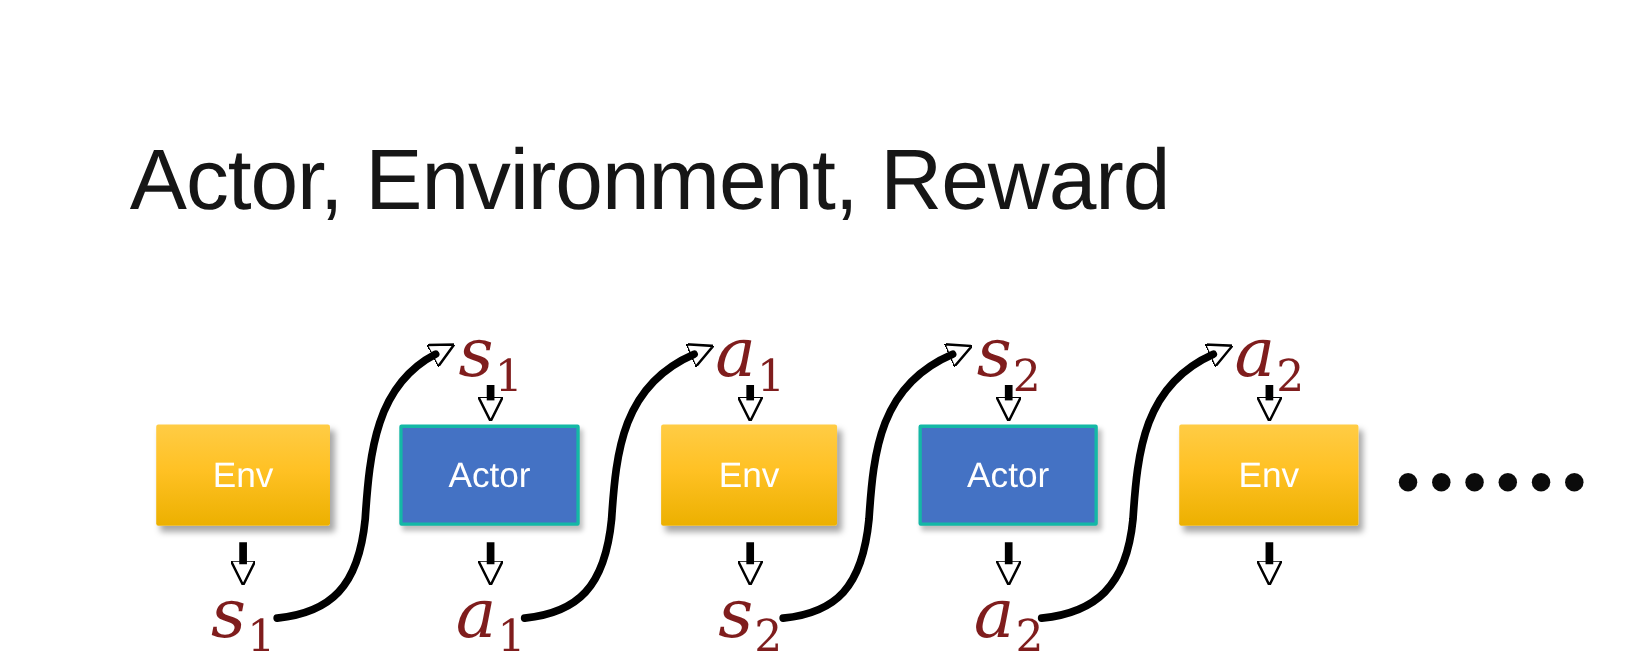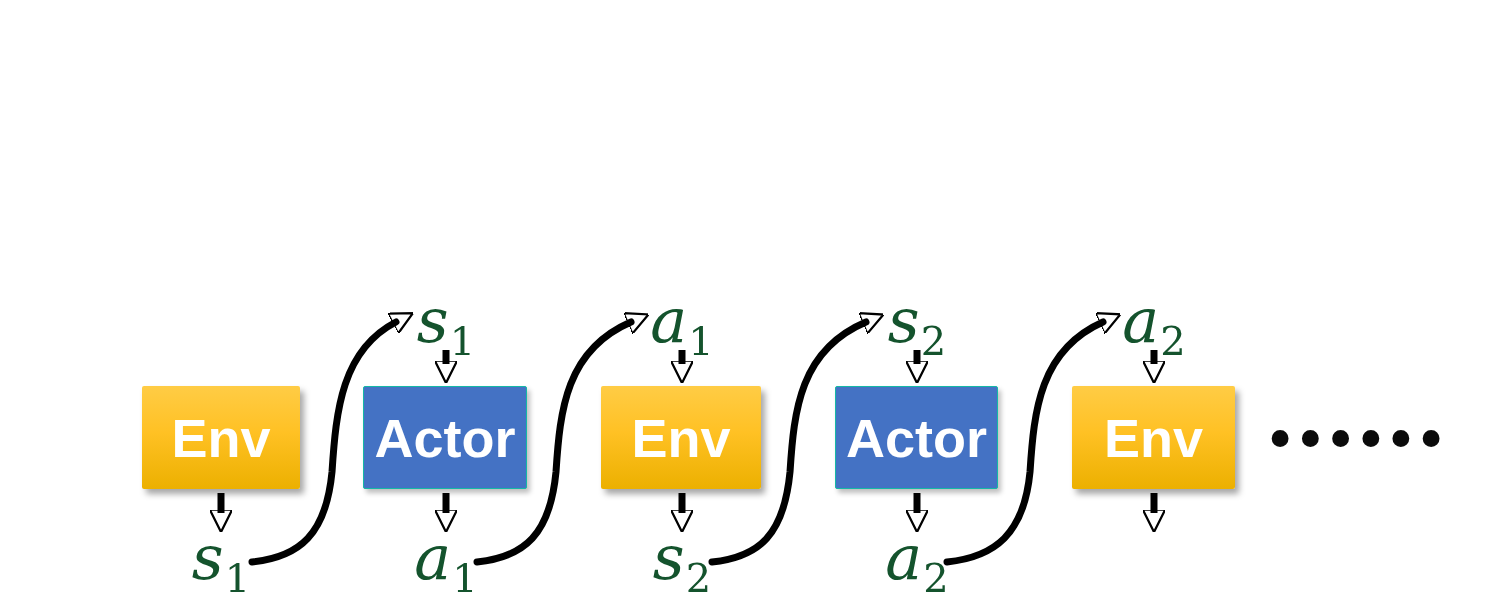--- a/index.html
+++ b/index.html
@@ -19,53 +19,52 @@
     font-size: 78px;
     font-weight: 300;
     letter-spacing: -1px;
     color: #161616;
     white-space: nowrap;
     font-family: "Liberation Sans", "DejaVu Sans", sans-serif;
   }
   .box {
     position: absolute;
     top: 386px;
-    height: 103px;
+    height: 92px;
     display: flex;
     align-items: center;
     justify-content: center;
-    font-size: 54px;
+    font-size: 32px;
     color: #ffffff;
     border-radius: 2px;
     box-sizing: border-box;
-    font-weight: bold;
   }
   .box.env {
     background: linear-gradient(180deg, #FFCC45 0%, #FFC124 45%, #ECB000 100%);
     box-shadow: 4px 5px 6px rgba(0,0,0,0.35);
   }
   .box.actor {
     background: #4472C4;
-    border: 1px solid #14b8a6;
+    border: 3px solid #14b8a6;
     box-shadow: 3px 4px 5px rgba(0,0,0,0.25);
   }
   .env-1   { left: 142px;  width: 158px; }
   .actor-1 { left: 363px;  width: 164px; }
   .env-2   { left: 601px;  width: 160px; }
   .actor-2 { left: 835px;  width: 163px; }
   .env-3   { left: 1072px; width: 163px; }
 
   .math-label {
     position: absolute;
     width: 120px;
     text-align: center;
     font-family: "DejaVu Serif", "Liberation Serif", serif;
     font-size: 62px;
     line-height: 54px;
-    color: #14532d;
+    color: #7f1d1d;
     white-space: nowrap;
   }
   .math-label .letter { font-style: italic; }
   .math-label .msub {
     font-style: normal;
     font-size: 40px;
     position: relative;
     top: 13px;
     margin-left: 1px;
   }
@@ -97,20 +96,21 @@
     color: #0b0b0b;
     font-family: "DejaVu Sans", sans-serif;
     white-space: nowrap;
   }
 </style>
 </head>
 <body>
 
 <div class="slide">
 
+  <h1 class="title">Actor, Environment, Reward</h1>
 
   <div class="box env env-1">
     <span>Env</span>
   </div>
   <div class="box actor actor-1">
     <span>Actor</span>
   </div>
   <div class="box env env-2">
     <span>Env</span>
   </div>

